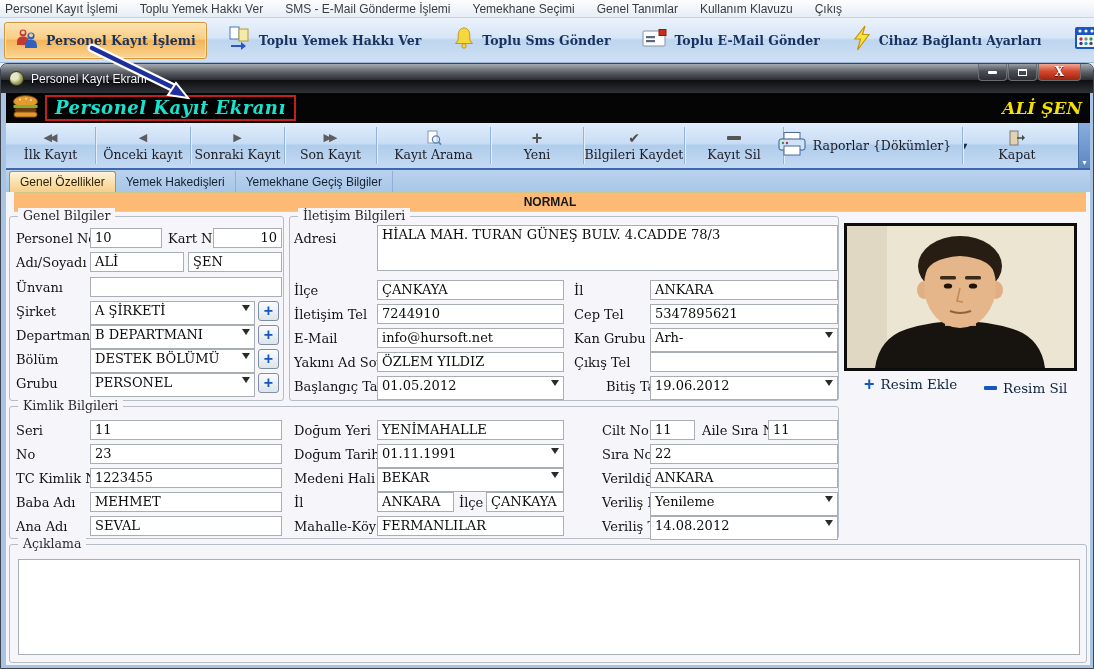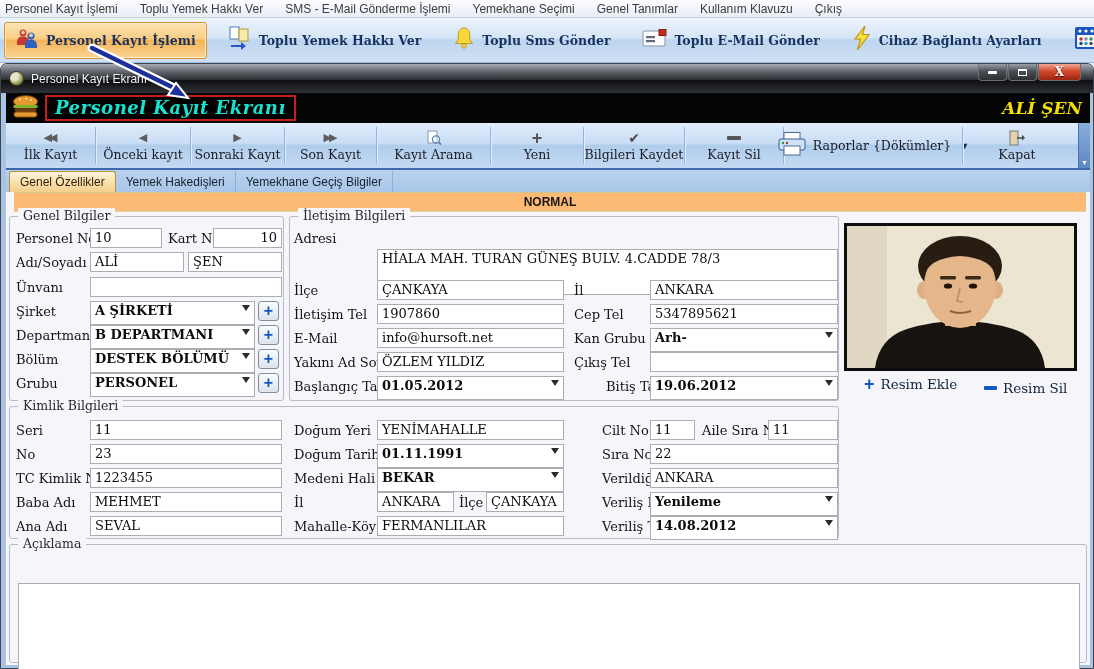--- a/index.html
+++ b/index.html
@@ -89,22 +89,22 @@
   .form { position:absolute; left:0; top:119px; width:1084px; height:453px; background:#f6f6fa;
     font-family:"DejaVu Serif", serif; }
   .fs { position:absolute; border:1px solid #b6bcc6; border-radius:3px; }
   .fs .legend { position:absolute; top:-9px; left:8px; background:#f6f6fa; padding:0 5px;
     font-size:12.5px; color:#2a2a2e; }
   .lbl { position:absolute; font-size:13px; color:#141418; white-space:nowrap; }
   .input { position:absolute; height:20px; background:#fff; border:1px solid #a9adb4;
     font-size:13px; color:#0c0c0c; padding:1px 4px 0 4px; overflow:hidden; white-space:nowrap; }
   .input.num-r { text-align:right; }
   .tarea { position:absolute; background:#fff; border:1px solid #a9adb4; font-size:13px; color:#0c0c0c;
-    padding:1px 4px; overflow:hidden;margin-top:24px; }
-  .combo { position:absolute; height:24px; background:#fff; border:1px solid #a9adb4;font-weight:bold; }
+    padding:1px 4px; overflow:hidden; }
+  .combo { position:absolute; height:24px; background:#fff; border:1px solid #a9adb4; }
   .combo .cval { position:absolute; left:4px; top:1px; font-size:13px; color:#0c0c0c; white-space:nowrap; }
   .combo .carr { position:absolute; right:4px; top:3px; width:0; height:0;
     border-left:4px solid transparent; border-right:4px solid transparent; border-top:6px solid #2a2a2a; }
   .plusbtn { position:absolute; width:21px; height:20px; border:1px solid #7e8fa2; border-radius:3px;
     background:linear-gradient(#fafcfe,#dde4eb); color:#1458c0; font-weight:bold; font-size:16px;
     display:flex; align-items:center; justify-content:center; line-height:14px; font-family:"Liberation Sans",sans-serif; }
 
   
   .photo { position:absolute; left:838px; top:11px; width:233px; height:148px; border:3px solid #0d0d0d; background:#ece5d2; }
   .imgbtn { position:absolute; display:flex; align-items:center; gap:6px; }
@@ -380,21 +380,21 @@
         <span class="legend">İletişim Bilgileri</span>
         <span class="lbl" style="left:4px; top:14px;">Adresi</span>
         <div class="tarea" style="left:87px; top:8px; width:461px; height:46px;">HİALA MAH. TURAN GÜNEŞ BULV. 4.CADDE 78/3</div>
 
         <span class="lbl" style="left:4px; top:66px;">İlçe</span>
         <div class="input" style="left:87px; top:63px; width:187px;">ÇANKAYA</div>
         <span class="lbl" style="left:284px; top:66px;">İl</span>
         <div class="input" style="left:360px; top:63px; width:188px;">ANKARA</div>
 
         <span class="lbl" style="left:4px; top:90px;">İletişim Tel</span>
-        <div class="input" style="left:87px; top:87px; width:187px;">1907860</div>
+        <div class="input" style="left:87px; top:87px; width:187px;">7244910</div>
         <span class="lbl" style="left:284px; top:90px;">Cep Tel</span>
         <div class="input" style="left:360px; top:87px; width:188px;">5347895621</div>
 
         <span class="lbl" style="left:4px; top:114px;">E-Mail</span>
         <div class="input" style="left:87px; top:111px; width:187px;">info@hursoft.net</div>
         <span class="lbl" style="left:284px; top:114px;">Kan Grubu</span>
         <div class="combo" style="left:360px; top:111px; width:188px;">
           <span class="cval">Arh-</span>
             <span class="carr"></span>
         </div>

